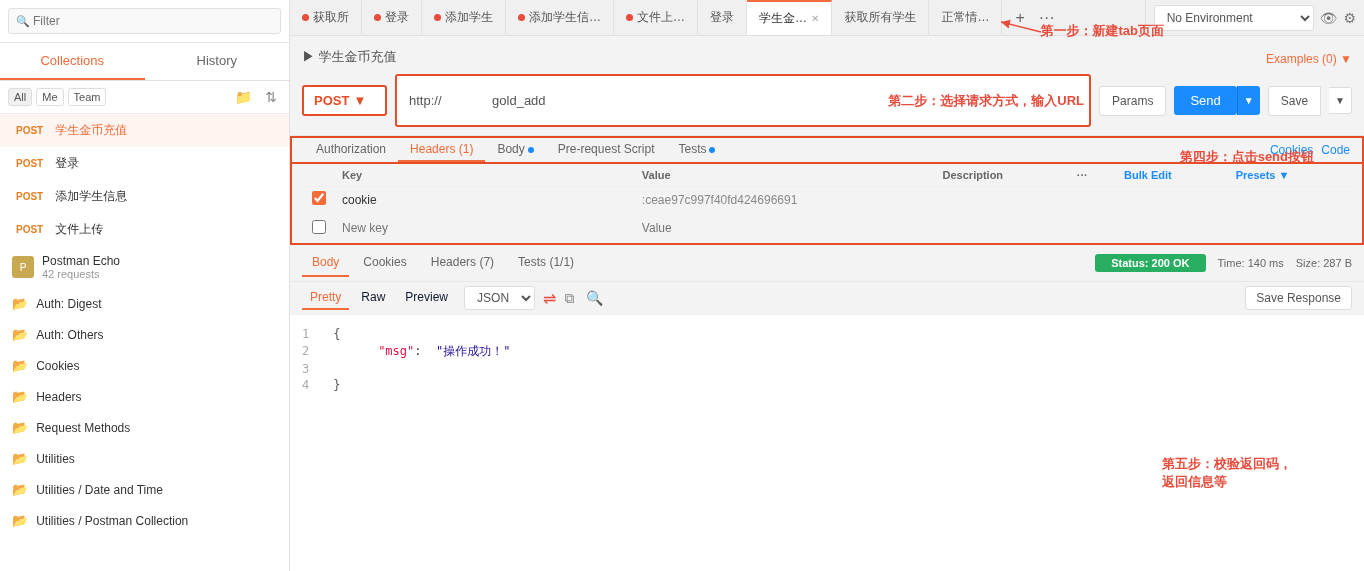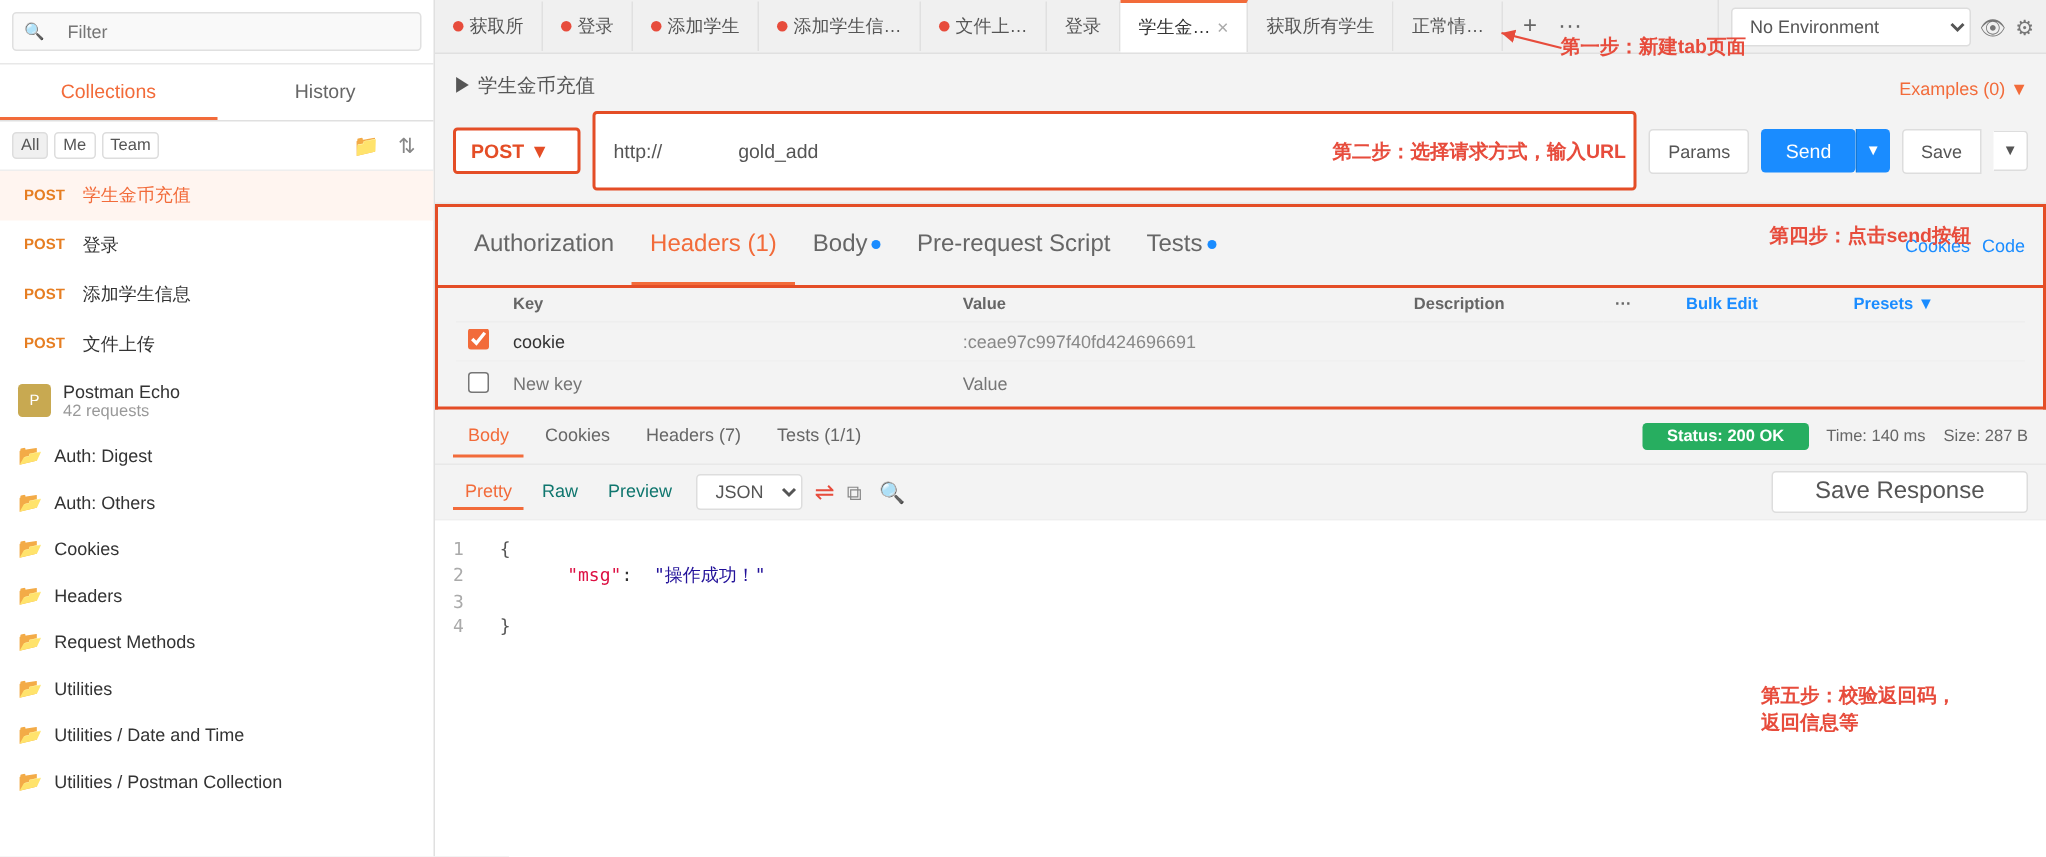--- a/index.html
+++ b/index.html
@@ -4,21 +4,21 @@
   <style>
     * { box-sizing: border-box; margin: 0; padding: 0; }
     body { font-family: -apple-system, BlinkMacSystemFont, 'Segoe UI', Arial, sans-serif; font-size: 12px; background: #f3f3f3; overflow: hidden; }
     
     .app-container { display: flex; height: 571px; width: 1364px; }
     
     
     .sidebar { width: 290px; background: #fff; border-right: 1px solid #e0e0e0; display: flex; flex-direction: column; flex-shrink: 0; }
     
     .sidebar-filter { padding: 8px; border-bottom: 1px solid #e8e8e8; }
-    .filter-input { width: 100%; padding: 5px 10px 5px 36px; border: 1px solid #e0e0e0; border-radius: 3px; font-size: 12px; background: #f9f9f9; color: #666; }
+    .filter-input { width: 100%; padding: 5px 10px 5px 24px; border: 1px solid #e0e0e0; border-radius: 3px; font-size: 12px; background: #f9f9f9; color: #666; }
     .filter-wrapper { position: relative; }
     .filter-icon { position: absolute; left: 8px; top: 50%; transform: translateY(-50%); color: #999; font-size: 11px; }
     
     .sidebar-tabs { display: flex; border-bottom: 1px solid #e0e0e0; }
     .sidebar-tab { flex: 1; text-align: center; padding: 10px 5px; font-size: 13px; color: #666; cursor: pointer; border-bottom: 2px solid transparent; }
     .sidebar-tab.active { color: #f26b3a; border-bottom: 2px solid #f26b3a; font-weight: 500; }
     
     .sidebar-sub-nav { display: flex; align-items: center; padding: 6px 8px; gap: 4px; border-bottom: 1px solid #eee; }
     .sub-nav-btn { background: none; border: 1px solid #ddd; border-radius: 3px; padding: 2px 5px; font-size: 11px; cursor: pointer; color: #555; }
     .sub-nav-btn.active { background: #f0f0f0; }
@@ -62,21 +62,21 @@
     .url-input { flex: 1; padding: 17px 12px; border: 2px solid #e44d26; border-radius: 3px; font-size: 13px; color: #555; background: #fff; }
     .params-btn { padding: 7px 12px; border: 1px solid #ddd; border-radius: 3px; background: #fff; cursor: pointer; font-size: 12px; color: #555; }
     .send-btn { padding: 7px 16px; background: #1a8cff; border: none; border-radius: 3px; color: #fff; font-size: 13px; font-weight: 500; cursor: pointer; }
     .send-dropdown { padding: 7px 6px; background: #1a8cff; border: none; border-left: 1px solid #1478d4; border-radius: 0 3px 3px 0; color: #fff; cursor: pointer; font-size: 10px; }
     .send-group { display: flex; }
     .save-btn { padding: 7px 12px; border: 1px solid #ddd; border-radius: 3px 0 0 3px; background: #fff; cursor: pointer; font-size: 12px; color: #555; }
     .save-dropdown { padding: 7px 6px; border: 1px solid #ddd; border-left: none; border-radius: 0 3px 3px 0; background: #fff; cursor: pointer; font-size: 10px; color: #555; }
     
     
     .req-tabs { display: flex; align-items: center; border-bottom: 1px solid #e0e0e0; padding: 0 12px; border: 2px solid #e44d26; margin: 0; }
-    .req-tab { padding: 16px 12px; font-size: 16px; color: #666; cursor: pointer; border-bottom: 2px solid transparent; }
+    .req-tab { padding: 4px 12px; font-size: 12px; color: #666; cursor: pointer; border-bottom: 2px solid transparent; }
     .req-tab.active { color: #f26b3a; border-bottom: 2px solid #f26b3a; }
     .req-tab-dot { width: 6px; height: 6px; border-radius: 50%; display: inline-block; margin-left: 3px; background: #1a8cff; vertical-align: middle; }
     .req-actions { margin-left: auto; display: flex; gap: 8px; font-size: 12px; }
     .req-action-link { color: #1a8cff; cursor: pointer; text-decoration: none; }
     
     
     .headers-table { width: 100%; border-collapse: collapse; }
     .headers-table th { text-align: left; padding: 5px 8px; font-size: 11px; color: #666; font-weight: 600; border-bottom: 1px solid #eee; }
     .headers-table td { padding: 4px 8px; font-size: 12px; border-bottom: 1px solid #f0f0f0; }
     .headers-table tr:last-child td { border-bottom: none; }
@@ -89,25 +89,25 @@
     
     .response-area { flex: 1; display: flex; flex-direction: column; overflow: hidden; }
     .resp-tabs-row { display: flex; align-items: center; padding: 4px 12px; border-bottom: 1px solid #e8e8e8; gap: 4px; }
     .resp-tab { padding: 6px 10px; font-size: 12px; color: #666; cursor: pointer; border-bottom: 2px solid transparent; }
     .resp-tab.active { color: #f26b3a; border-bottom: 2px solid #f26b3a; }
     .resp-status { margin-left: auto; display: flex; align-items: center; gap: 12px; }
     .status-badge { background: #27ae60; color: #fff; padding: 3px 16px; border-radius: 3px; font-size: 11px; font-weight: bold; }
     .resp-meta { font-size: 11px; color: #666; }
     
     .resp-format-row { display: flex; align-items: center; padding: 4px 12px; border-bottom: 1px solid #eee; gap: 4px; }
-    .resp-format-btn { padding: 4px 8px; font-size: 12px; border: none; background: none; cursor: pointer; color: #0f766e; border-bottom: 2px solid transparent; }
+    .resp-format-btn { padding: 4px 8px; font-size: 12px; border: none; background: none; cursor: pointer; color: #0f172a; border-bottom: 2px solid transparent; }
     .resp-format-btn.active { color: #f26b3a; border-bottom: 2px solid #f26b3a; }
     .format-select { padding: 3px 8px; border: 1px solid #ddd; border-radius: 3px; font-size: 12px; color: #555; background: #fff; margin-left: 4px; }
     .resp-icon-btn { background: none; border: none; cursor: pointer; color: #888; font-size: 14px; padding: 2px 4px; }
-    .save-response-btn { margin-left: auto; padding: 4px 28px; border: 1px solid #ddd; border-radius: 3px; background: #fff; font-size: 16px; color: #555; cursor: pointer; }
+    .save-response-btn { margin-left: auto; padding: 4px 10px; border: 1px solid #ddd; border-radius: 3px; background: #fff; font-size: 12px; color: #555; cursor: pointer; }
     
     .resp-body { flex: 1; padding: 12px; background: #fff; font-family: monospace; font-size: 12px; color: #333; overflow-y: auto; }
     .line-num { color: #aaa; margin-right: 12px; display: inline-block; min-width: 12px; user-select: none; }
     .json-key { color: #d14; }
     .json-string { color: #219; }
     .json-brace { color: #555; }
     .resp-body-line { margin-bottom: 2px; }
     .arrow-text { background: none; color: #e74c3c; font-size: 13px; font-weight: bold; white-space: pre-wrap; line-height: 1.4; }
     
     .main-wrapper { position: relative; flex: 1; display: flex; flex-direction: column; overflow: hidden; }
@@ -384,18 +384,18 @@
             </marker>
           </defs>
       </svg>
     </div>
     <div style="position:absolute; top:92px; right:280px; pointer-events:none; z-index:10;">
       <span class="arrow-text">第二步：选择请求方式，输入URL</span>
     </div>
     <div style="position:absolute; top:148px; right:50px; pointer-events:none; z-index:10;">
       <span class="arrow-text">第四步：点击send按钮</span>
     </div>
-    <div style="position:absolute; bottom:80px; right:60px; pointer-events:none; z-index:10;">
+    <div style="position:absolute; bottom:80px; right:72px; pointer-events:none; z-index:10;">
       <span class="arrow-text" style="white-space:pre-wrap;">第五步：校验返回码，
 返回信息等</span>
     </div>
   </div>
 </div>
 
 </body></html>

